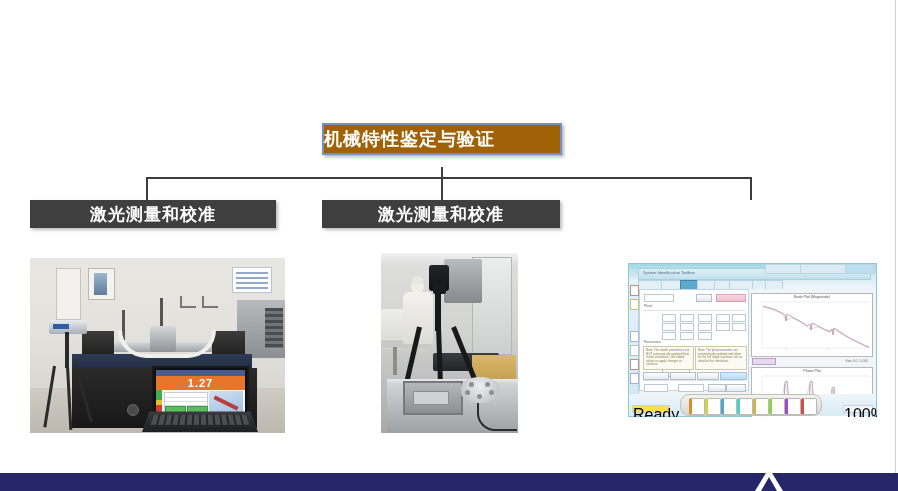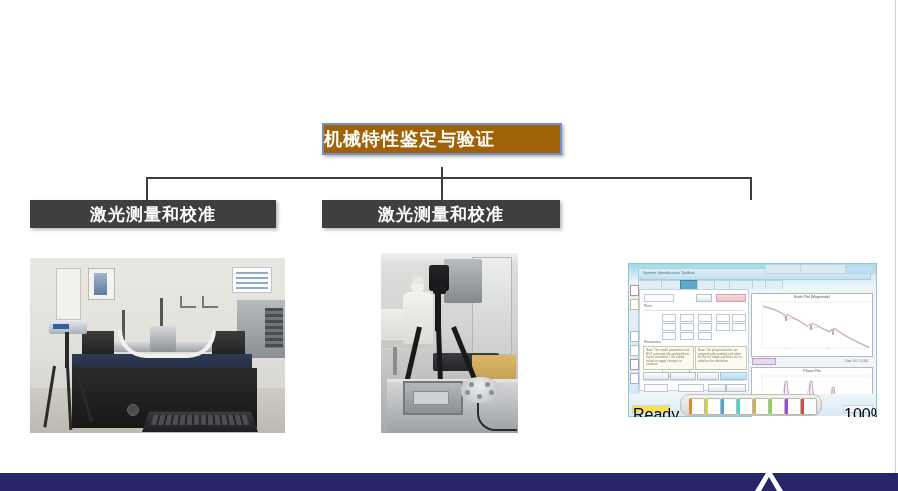--- a/index.html
+++ b/index.html
@@ -502,20 +502,36 @@
     <div class="p1-optic"></div>
     <div class="p1-hose"></div>
     <div class="p1-base"></div>
 
     <div class="p1-laser"></div>
     <div class="p1-post"></div>
     <div class="p1-tripod-leg p1-leg1"></div>
     <div class="p1-tripod-leg p1-leg2"></div>
     <div class="p1-tripod-leg p1-leg3"></div>
 
+    <div class="p1-laptop">
+      <div class="p1-screen">
+        <div class="p1-screen-title"></div>
+        <div class="p1-screen-banner">1.27</div>
+        <div class="p1-screen-left"></div>
+        <div class="p1-screen-grid">
+          <i style="top:4px"></i>
+            <i style="top:8px"></i>
+            <i style="top:12px"></i>
+            <i style="top:16px"></i>
+        </div>
+        <div class="p1-screen-btn b1"></div>
+        <div class="p1-screen-btn b2"></div>
+        <div class="p1-screen-cad"></div>
+      </div>
+    </div>
     <div class="p1-keyboard"></div>
   </div>
 
   <div class="photo photo-2">
     <div class="p2-wall"></div>
     <div class="p2-ceiling"></div>
     <div class="p2-panel"></div>
 
     <div class="p2-person2"></div>
     <div class="p2-bench"></div>

